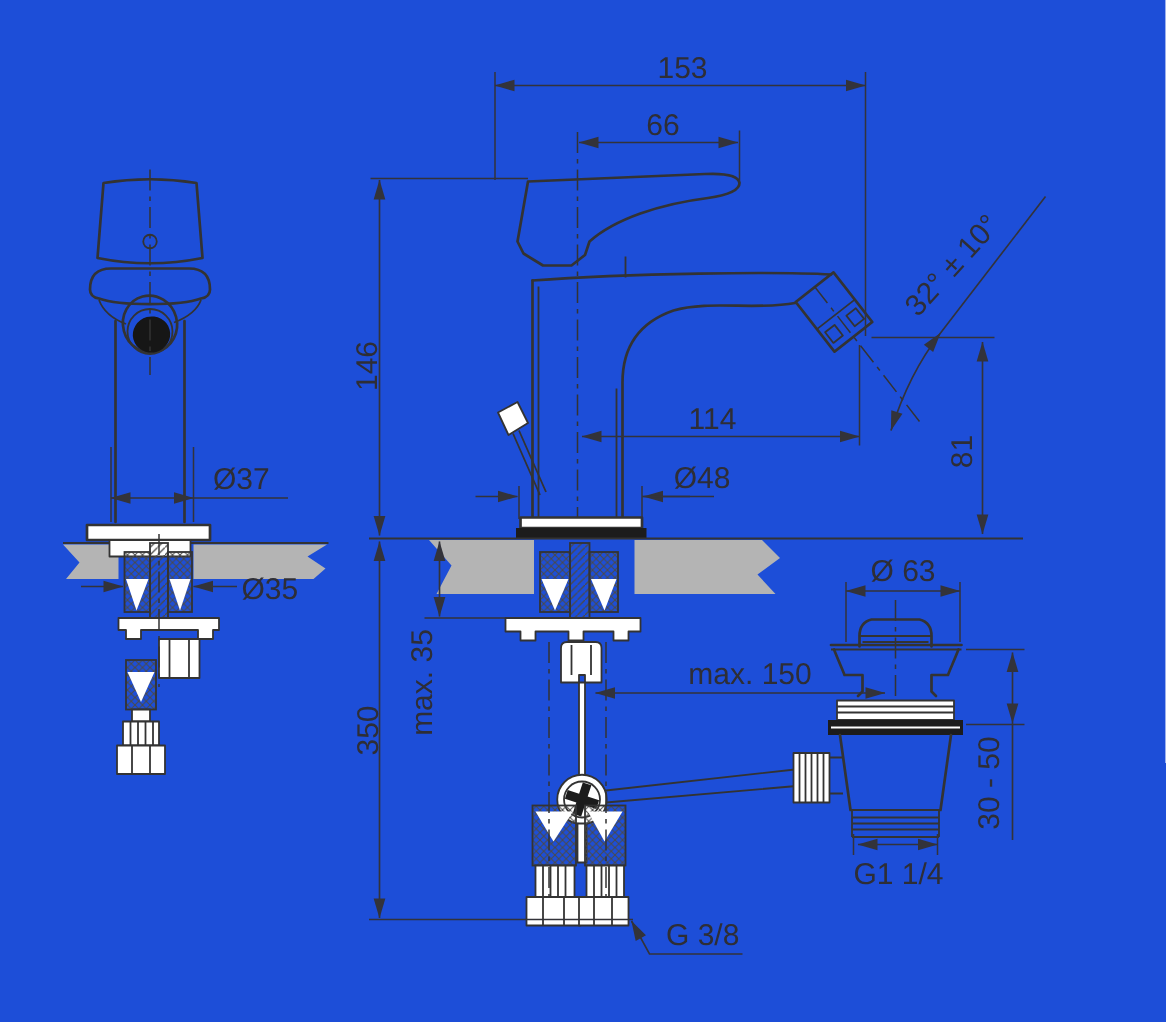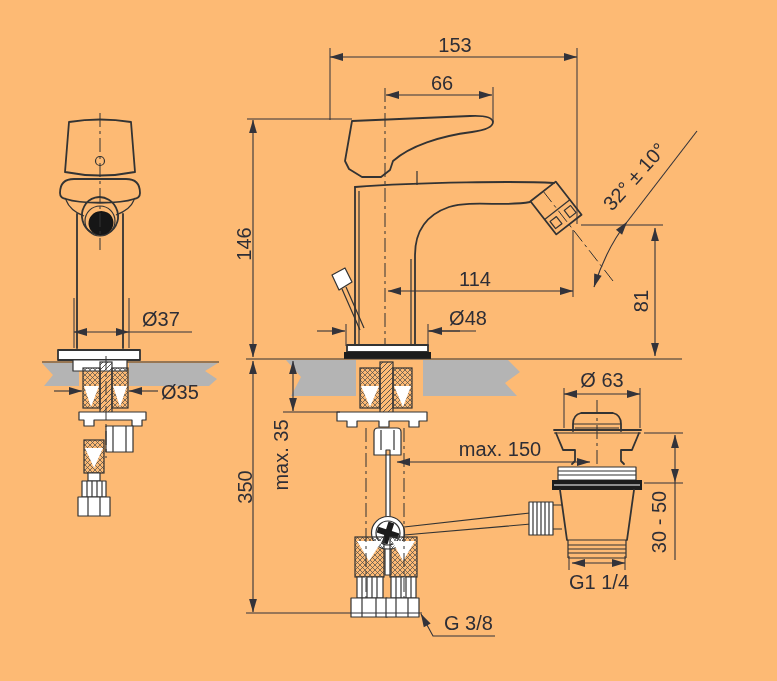--- a/index.html
+++ b/index.html
@@ -1,16 +1,16 @@
 <!DOCTYPE html>
 <html><head>
 <meta charset="utf-8">
 <style>
   html,body{margin:0;padding:0;background:#ffffff;}
-  .canvas{position:relative;width:777px;height:681px;background:#fdba74;overflow:hidden;
+  .canvas{position:relative;width:777px;height:681px;background:#1d4ed8;overflow:hidden;
           font-family:"Liberation Sans", sans-serif;}
   svg{display:block}
   .obj{fill:none;stroke:#333333;stroke-width:1.8;stroke-linejoin:round;stroke-linecap:round;}
   .obj2{fill:none;stroke:#333333;stroke-width:1.2;stroke-linejoin:round;}
   .dim{fill:none;stroke:#33333a;stroke-width:1.1;}
   .ext{fill:none;stroke:#33333a;stroke-width:1.0;}
   .cl{fill:none;stroke:#333333;stroke-width:1.0;stroke-dasharray:14 4 3 4;}
   .txt{font:20px "Liberation Sans", sans-serif;fill:#2e2e36;}
   .grayfill{fill:#b4b4b4;stroke:none;}
   .darkfill{fill:#1c1c1c;stroke:none;}

